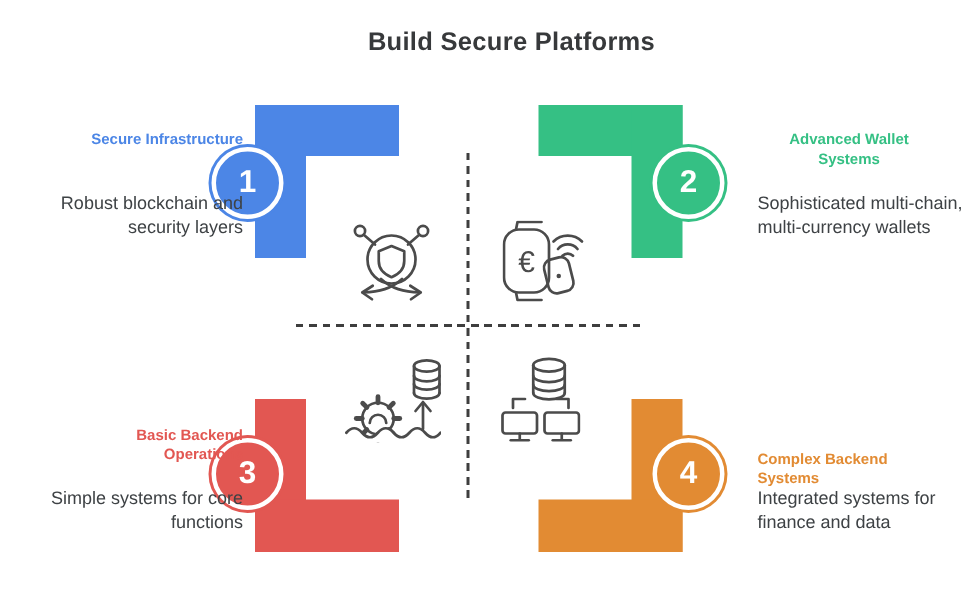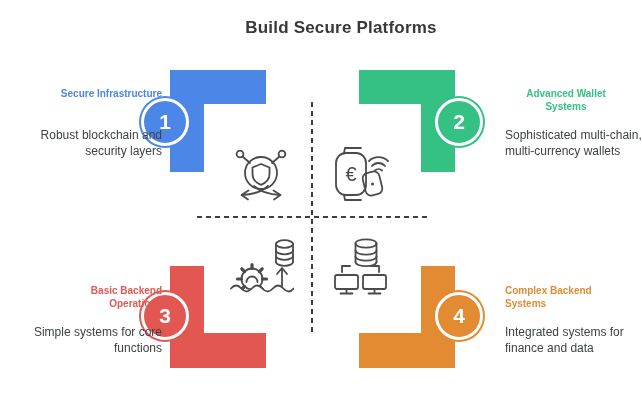--- a/index.html
+++ b/index.html
@@ -34,21 +34,21 @@
   .q4 .badge{left:435px;top:292px;}
   
   .heading{position:absolute;font-size:10px;font-weight:bold;line-height:1.32;color:var(--qc);}
   .desc{position:absolute;font-size:12px;line-height:1.35;color:#3E4245;}
   .q1 .heading{right:520px;top:87px;width:122px;text-align:right;}
   .q1 .desc{right:520px;top:127px;width:136px;text-align:right;}
   .q2 .heading{left:505px;top:87px;width:122px;text-align:center;}
   .q2 .desc{left:505px;top:127px;width:146px;}
   .q3 .heading{right:520px;top:284px;width:122px;text-align:right;}
   .q3 .desc{right:520px;top:324px;width:140px;text-align:right;}
-  .q4 .heading{left:505px;top:284px;width:130px;}
+  .q4 .heading{left:505px;top:300px;width:130px;}
   .q4 .desc{left:505px;top:324px;width:140px;}
   
   .vline{
     position:absolute;left:311px;top:102px;width:2px;height:230px;
     background:repeating-linear-gradient(180deg,#3E3E3E 0 5px,transparent 5px 9px);
   }
   .hline{
     position:absolute;left:197px;top:216px;width:231px;height:2px;
     background:repeating-linear-gradient(90deg,#3E3E3E 0 5px,transparent 5px 9px);
   }

